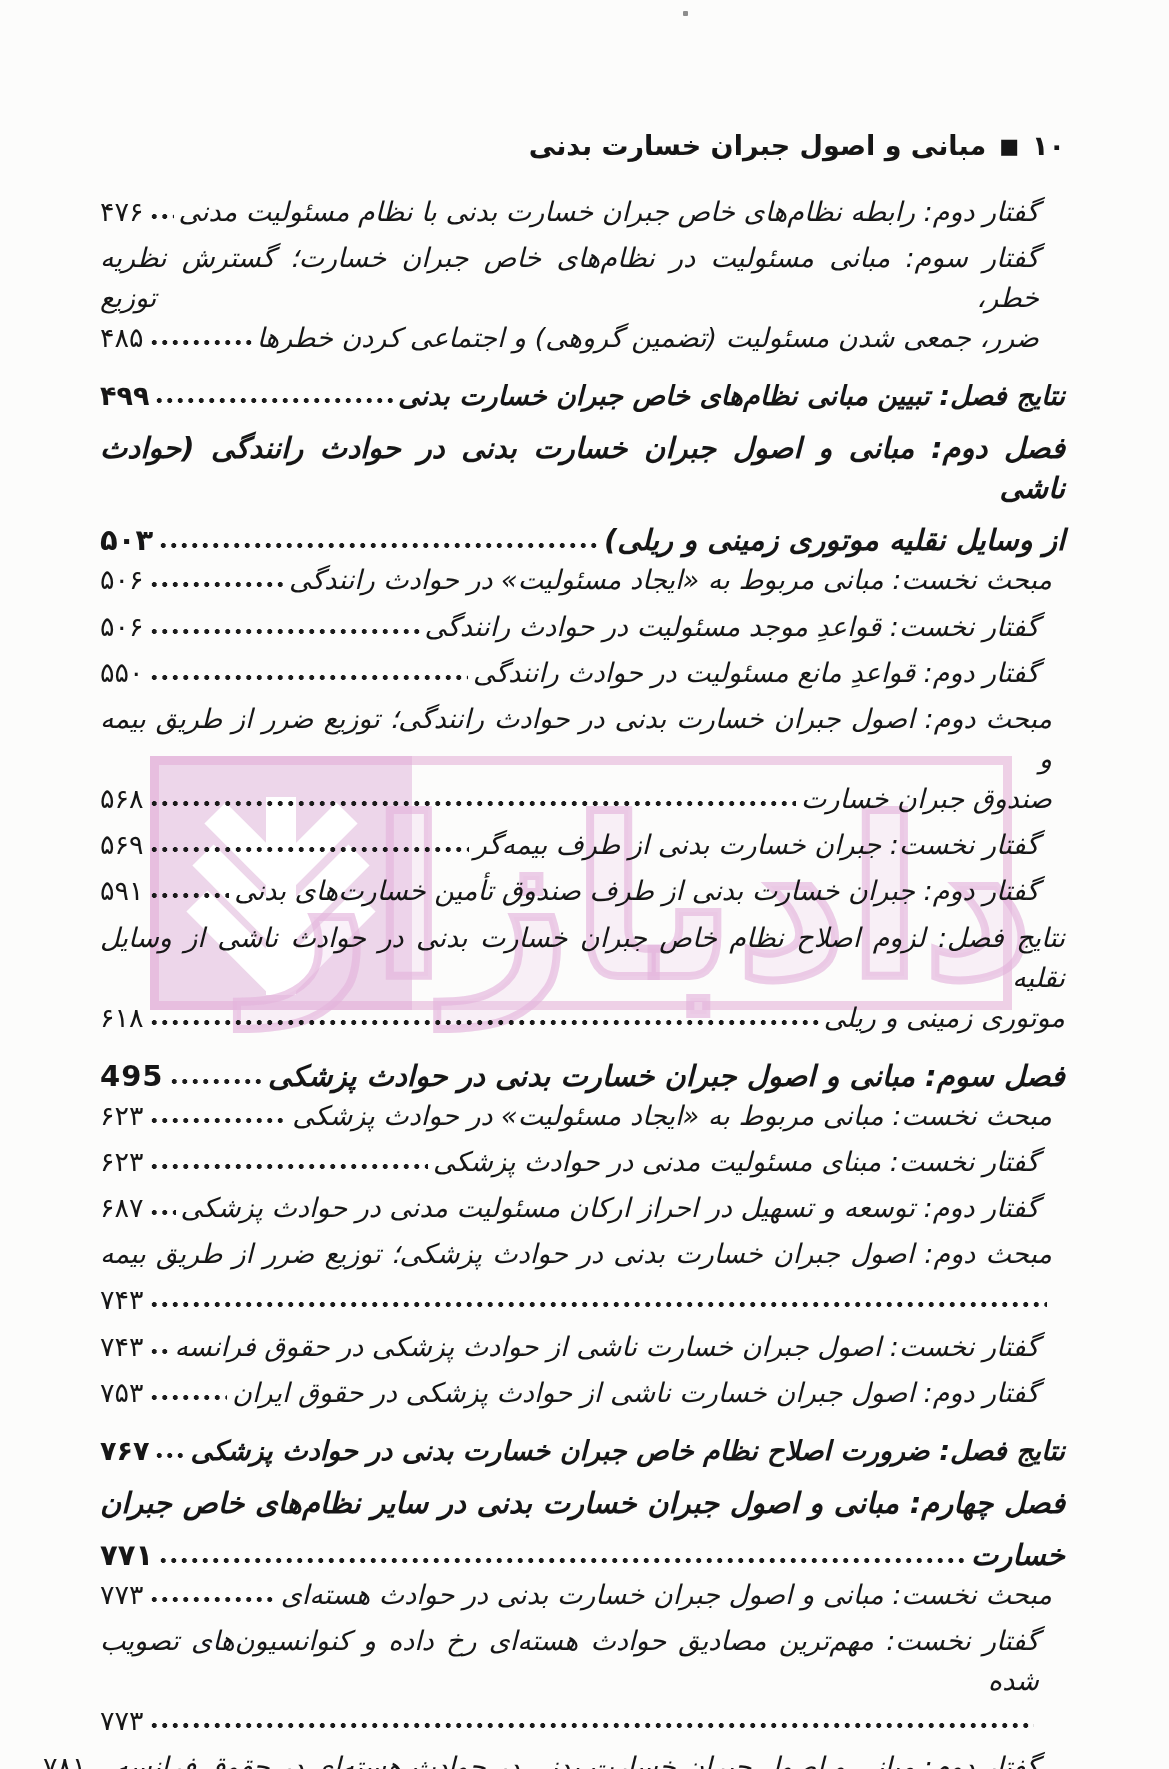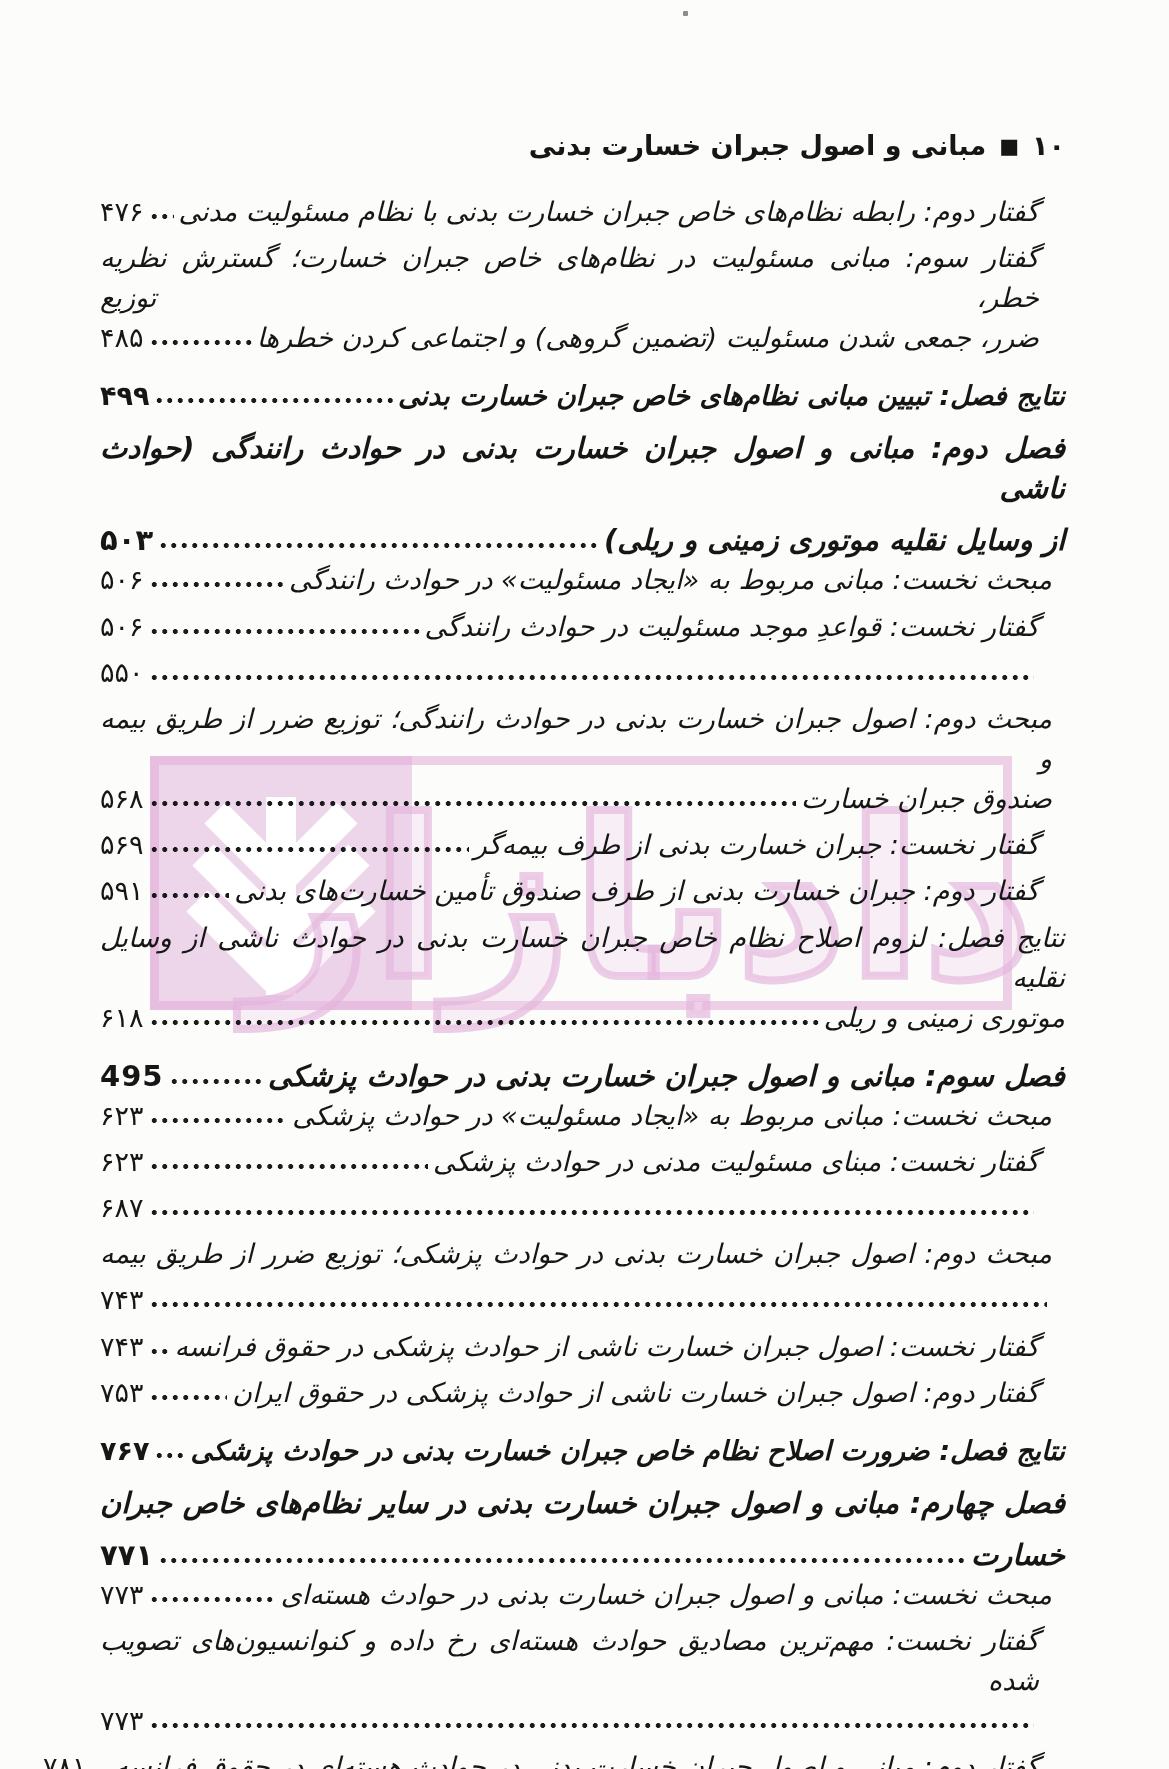--- a/index.html
+++ b/index.html
@@ -138,20 +138,21 @@
         </div>
         <div class="toc-entry lv-subsection">
           <div class="toc-line">
             <span class="t">گفتار نخست: قواعدِ موجد مسئولیت در حوادث رانندگی</span>
             <span class="leader"></span>
             <span class="pg">۵۰۶</span>
           </div>
         </div>
         <div class="toc-entry lv-subsection">
           <div class="toc-line">
+            <span class="t">گفتار دوم: قواعدِ مانع مسئولیت در حوادث رانندگی</span>
             <span class="leader"></span>
             <span class="pg">۵۵۰</span>
           </div>
         </div>
         <div class="toc-entry lv-section">
           <div class="toc-line">
             <span class="t grow">مبحث دوم: اصول جبران خسارت بدنی در حوادث رانندگی؛ توزیع ضرر از طریق بیمه و</span>
           </div>
           <div class="toc-line">
             <span class="t">صندوق جبران خسارت</span>
@@ -199,20 +200,21 @@
         </div>
         <div class="toc-entry lv-subsection">
           <div class="toc-line">
             <span class="t">گفتار نخست: مبنای مسئولیت مدنی در حوادث پزشکی</span>
             <span class="leader"></span>
             <span class="pg">۶۲۳</span>
           </div>
         </div>
         <div class="toc-entry lv-subsection">
           <div class="toc-line">
+            <span class="t">گفتار دوم: توسعه و تسهیل در احراز ارکان مسئولیت مدنی در حوادث پزشکی</span>
             <span class="leader"></span>
             <span class="pg">۶۸۷</span>
           </div>
         </div>
         <div class="toc-entry lv-section">
           <div class="toc-line">
             <span class="t grow">مبحث دوم: اصول جبران خسارت بدنی در حوادث پزشکی؛ توزیع ضرر از طریق بیمه</span>
           </div>
           <div class="toc-line">
             <span class="leader"></span>

